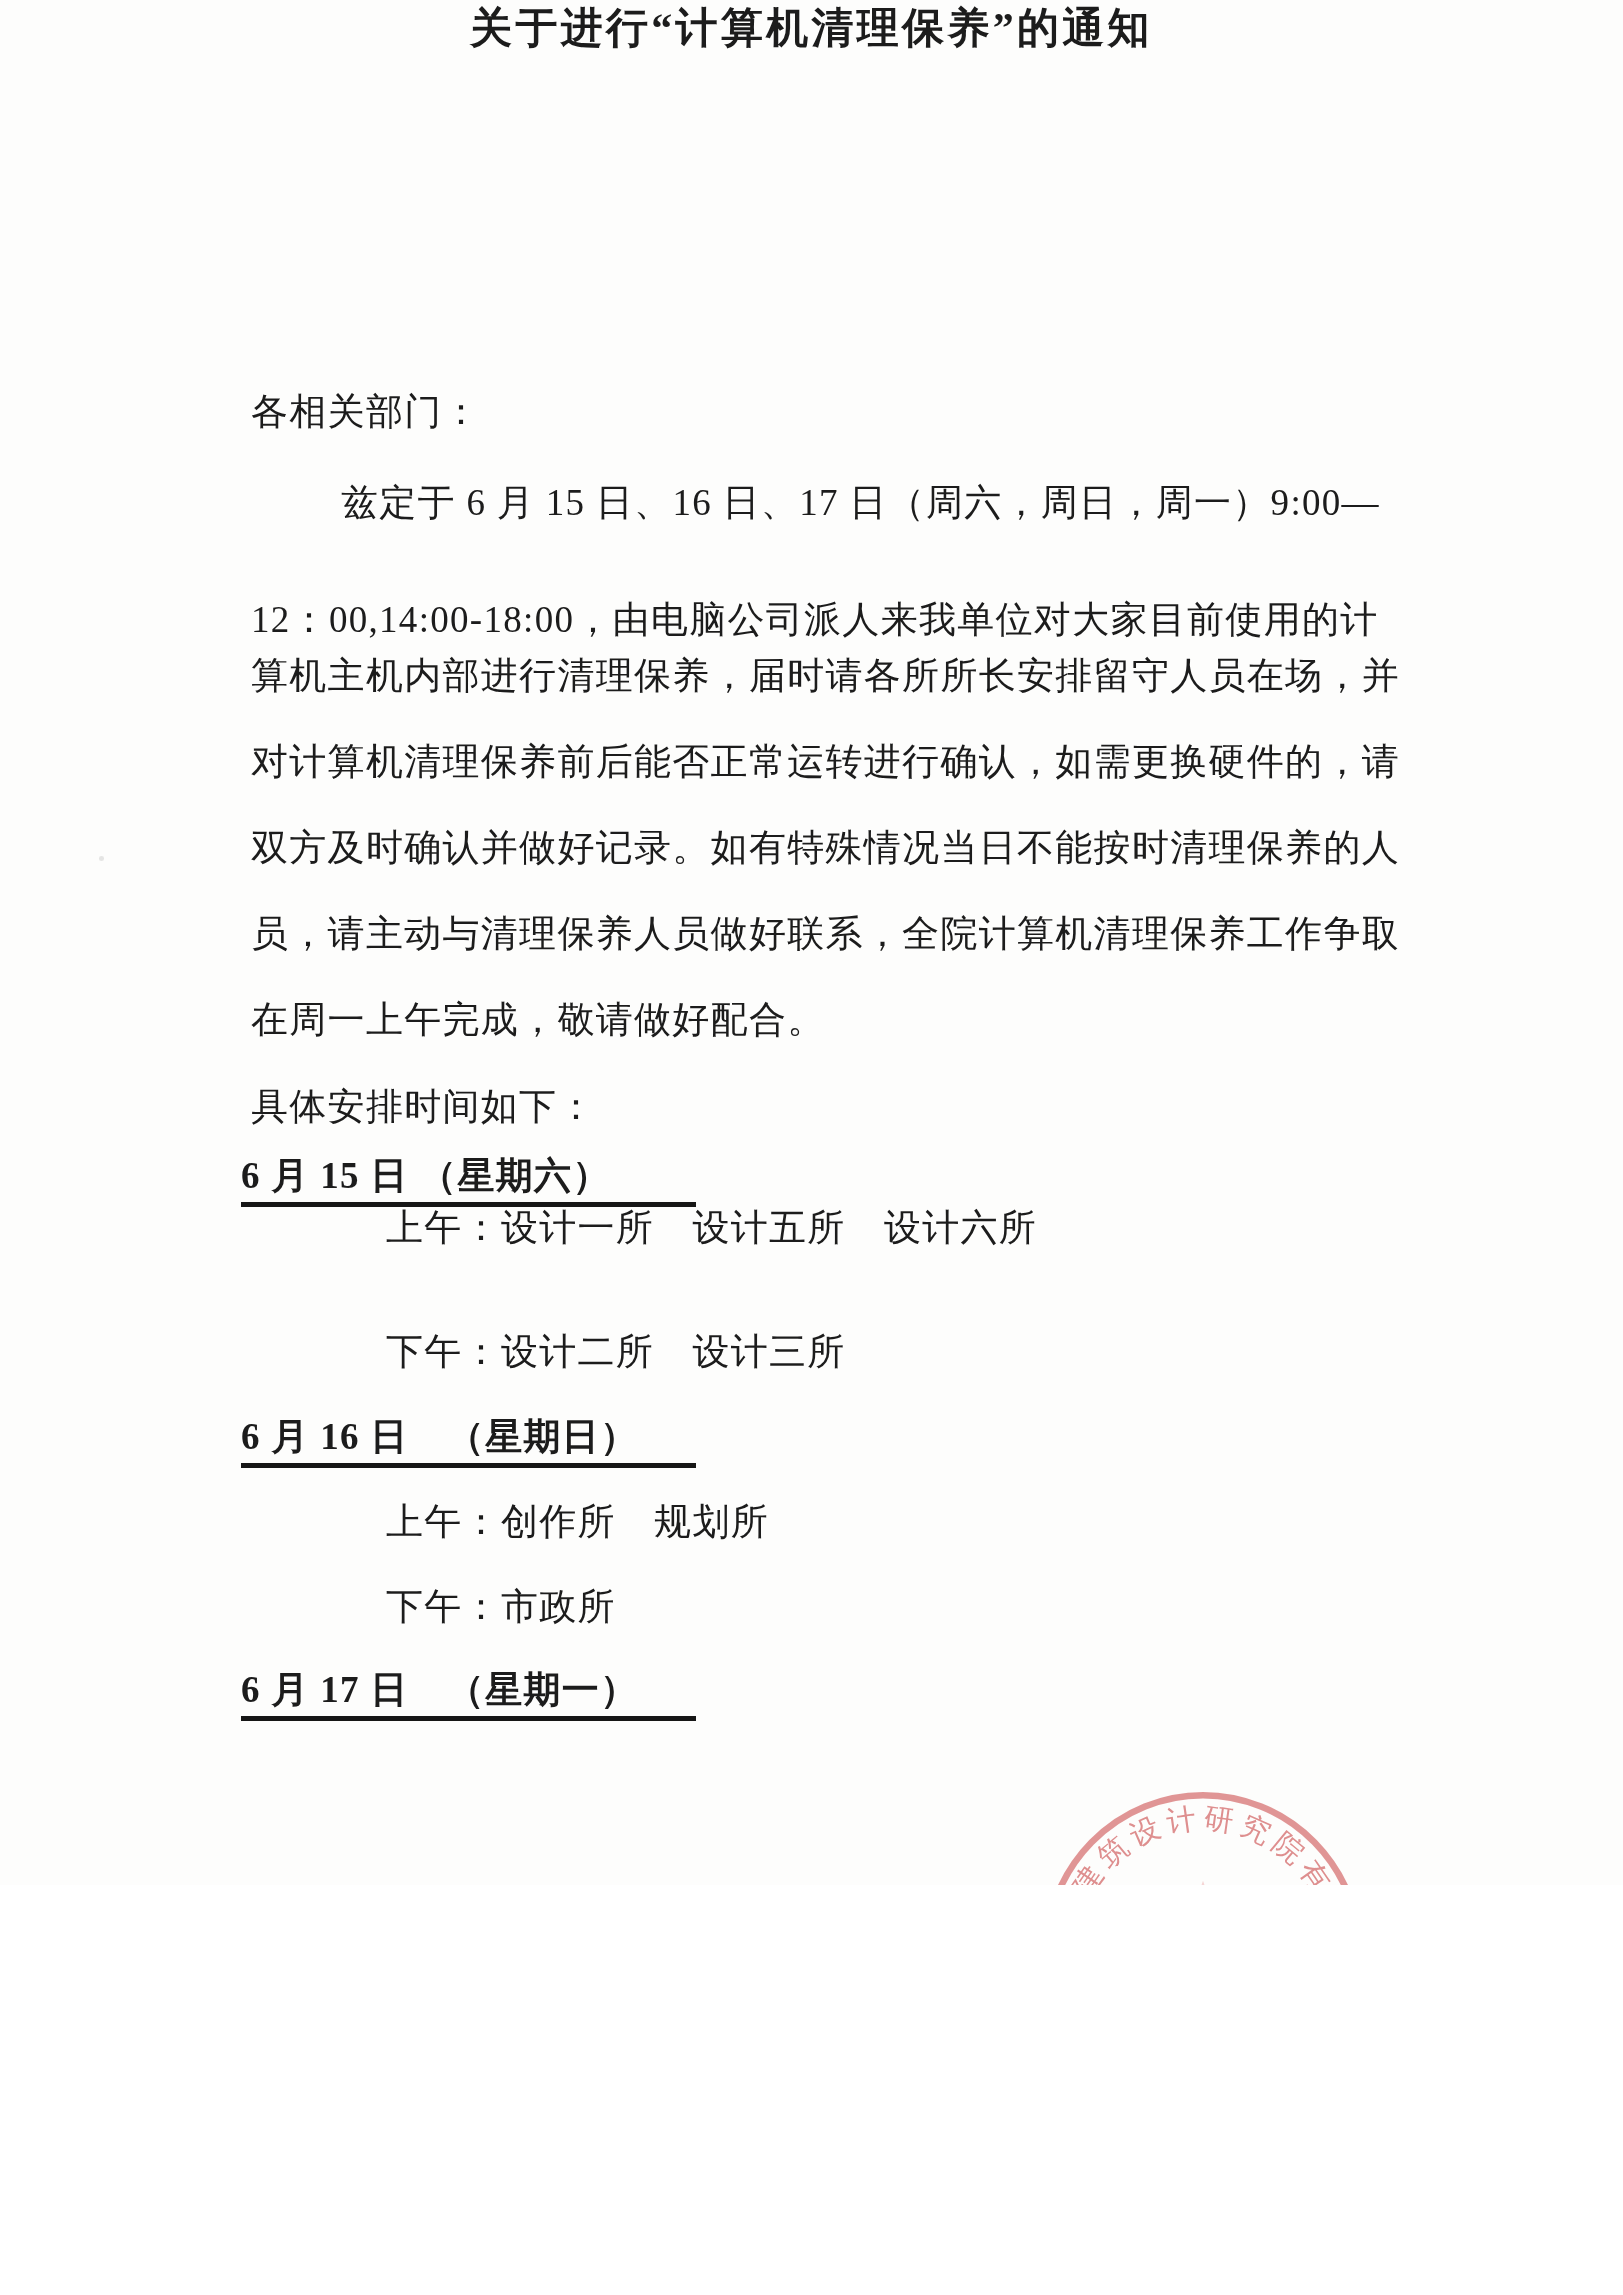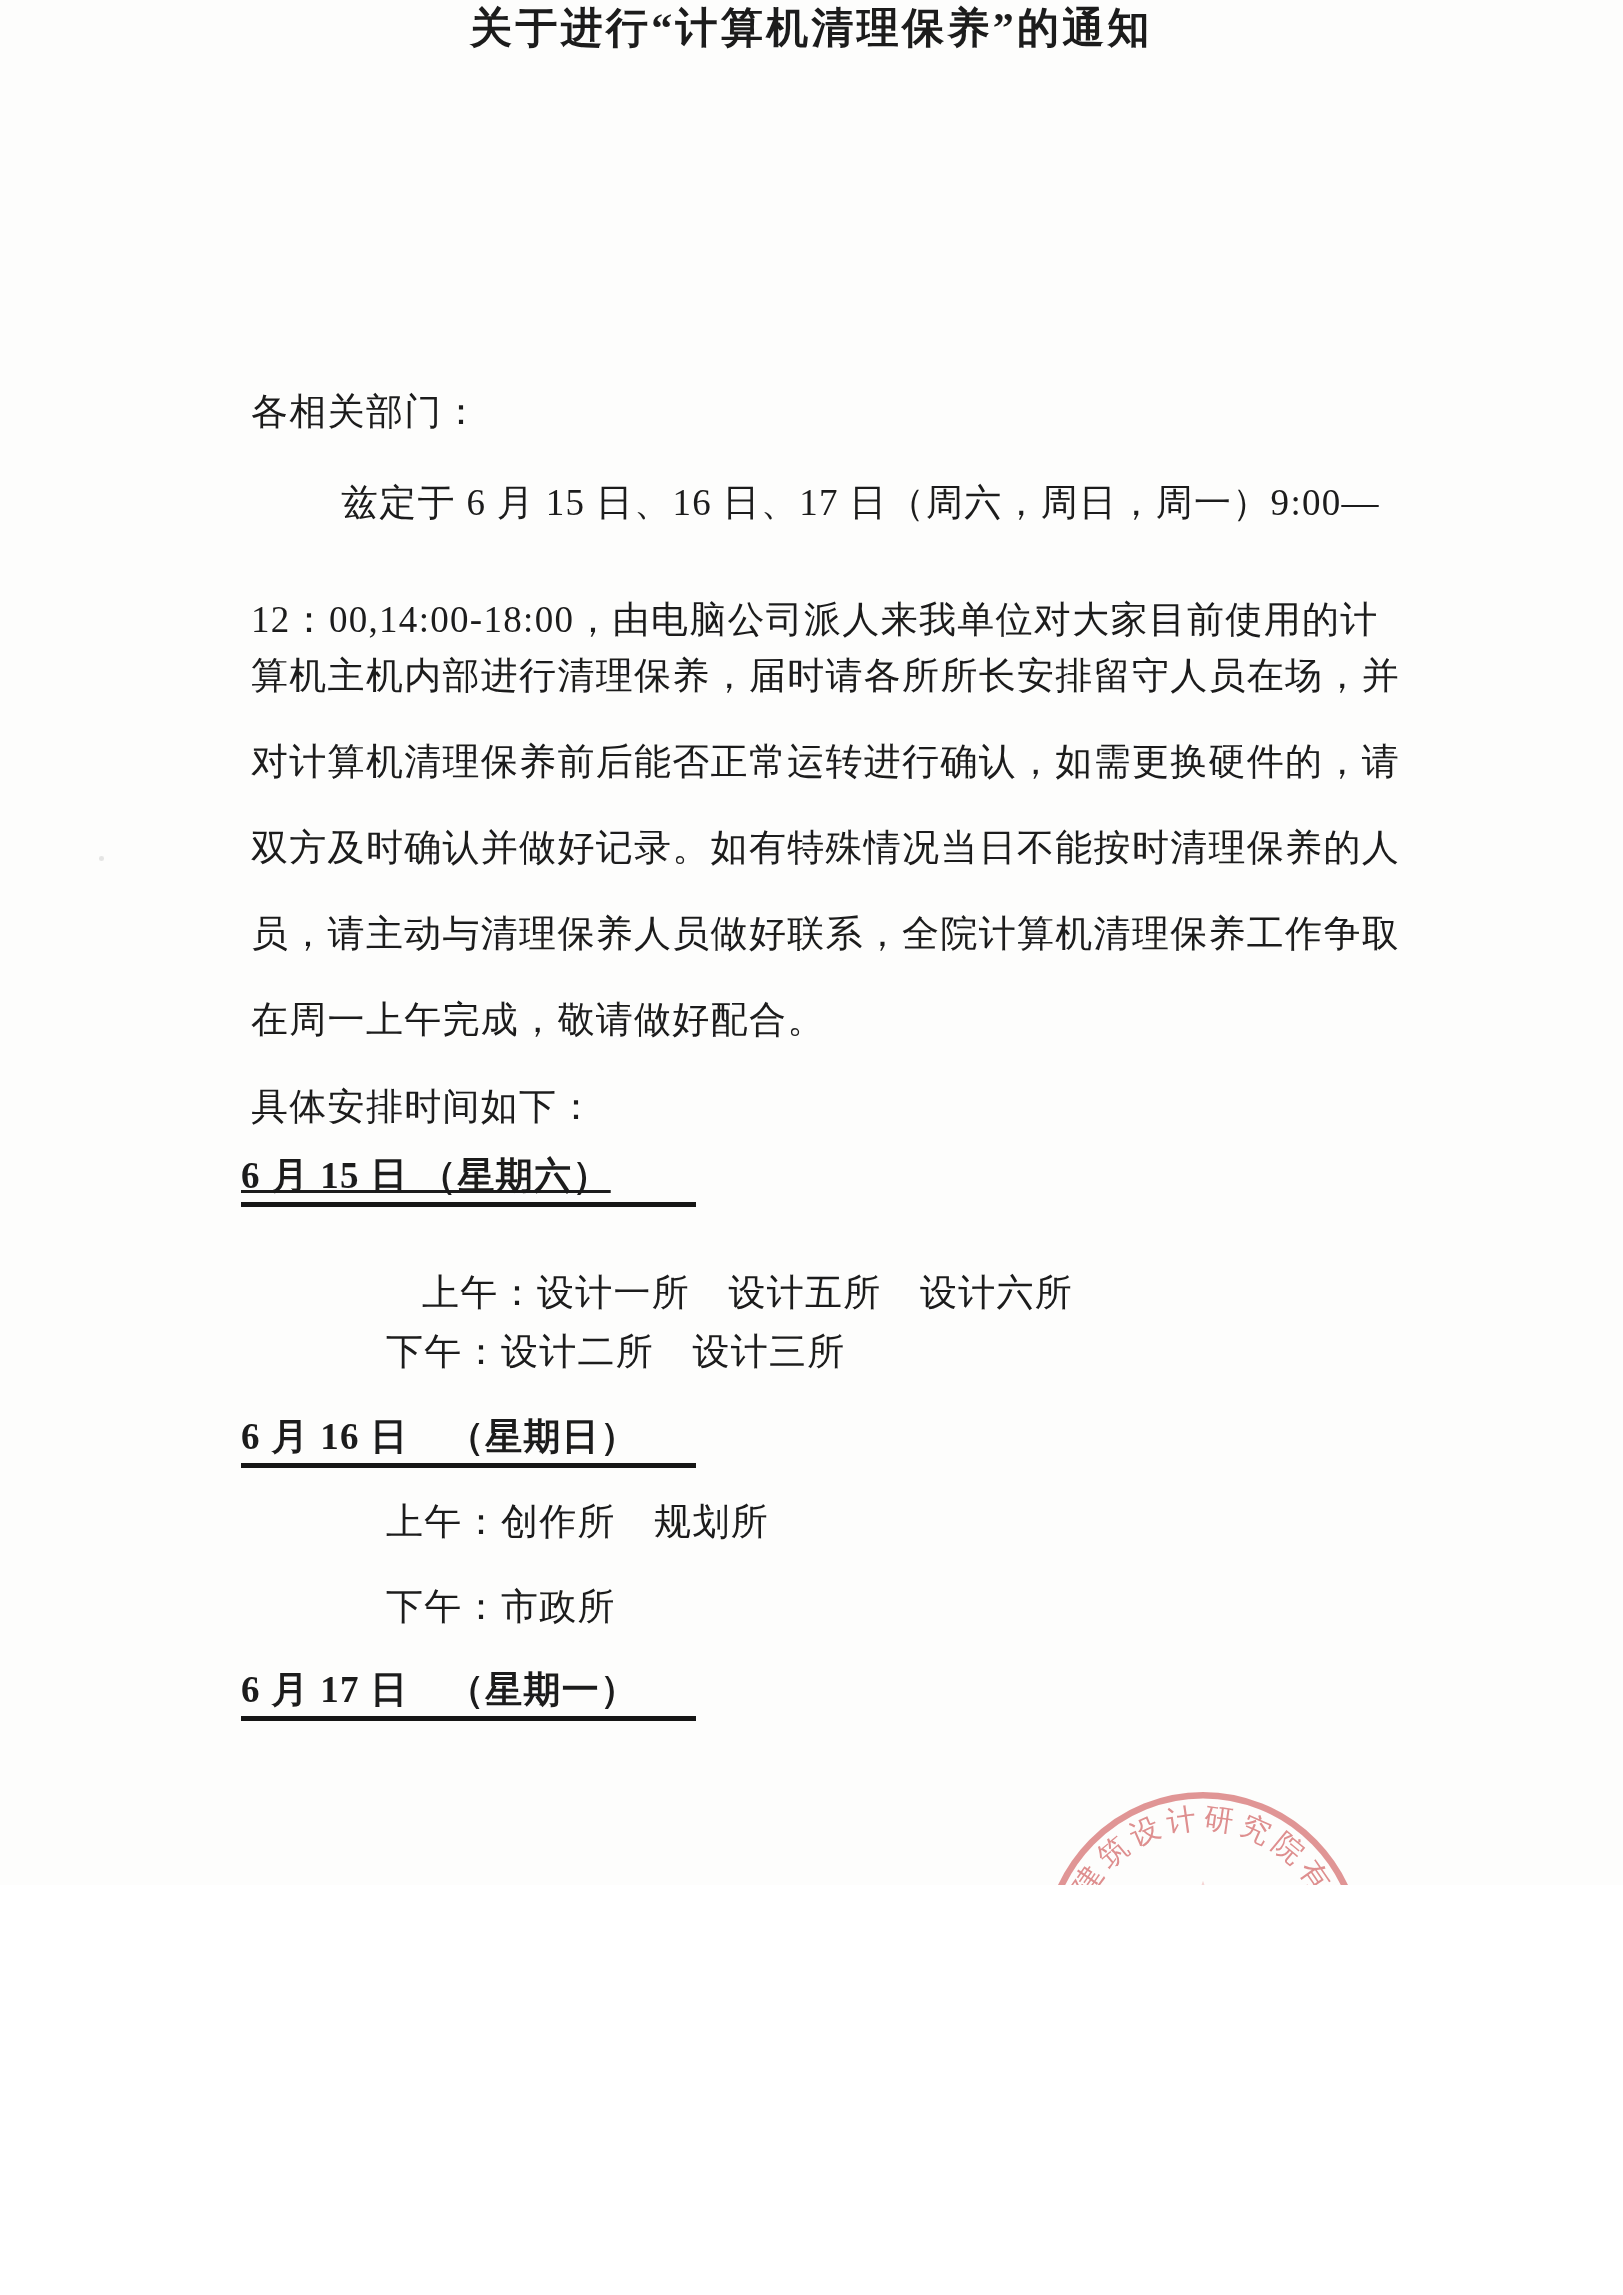--- a/index.html
+++ b/index.html
@@ -82,22 +82,22 @@
 
   <div class="abs body-line indent" style="top:484px;">兹定于 6 月 15 日、16 日、17 日（周六，周日，周一）9:00—</div>
   <div class="abs body-line" style="top:601px;">12：00,14:00-18:00，由电脑公司派人来我单位对大家目前使用的计</div>
   <div class="abs body-line" style="top:657px;">算机主机内部进行清理保养，届时请各所所长安排留守人员在场，并</div>
   <div class="abs body-line" style="top:743px;">对计算机清理保养前后能否正常运转进行确认，如需更换硬件的，请</div>
   <div class="abs body-line" style="top:829px;">双方及时确认并做好记录。如有特殊情况当日不能按时清理保养的人</div>
   <div class="abs body-line" style="top:915px;text-align:center;">员，请主动与清理保养人员做好联系，全院计算机清理保养工作争取</div>
   <div class="abs body-line" style="top:1001px;">在周一上午完成，敬请做好配合。</div>
   <div class="abs body-line" style="top:1088px;">具体安排时间如下：</div>
 
-  <div class="abs sched-heading" style="top:1157px;text-decoration:underline;">6 月 15 日 （星期六）</div>
-  <div class="abs sched-line" style="top:1274px;margin-left:36px;">上午：设计一所　设计五所　设计六所</div>
+  <div class="abs sched-heading" style="top:1157px;">6 月 15 日 （星期六）</div>
+  <div class="abs sched-line" style="top:1209px;">上午：设计一所　设计五所　设计六所</div>
   <div class="abs sched-line" style="top:1333px;">下午：设计二所　设计三所</div>
 
   <div class="abs sched-heading" style="top:1418px;">6 月 16 日　（星期日）</div>
   <div class="abs sched-line" style="top:1503px;">上午：创作所　规划所</div>
   <div class="abs sched-line" style="top:1588px;">下午：市政所</div>
 
   <div class="abs sched-heading" style="top:1671px;">6 月 17 日　（星期一）</div>
 
   <svg class="abs stamp" viewBox="0 0 520 520">
     <defs>

